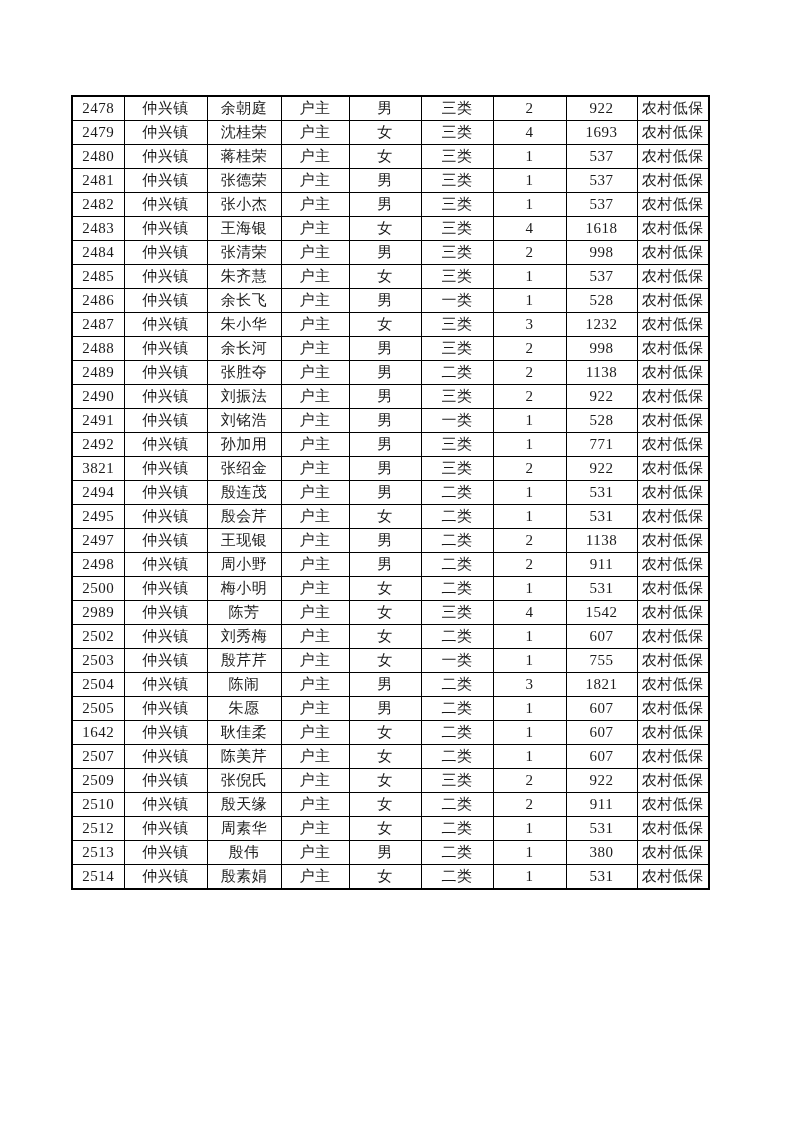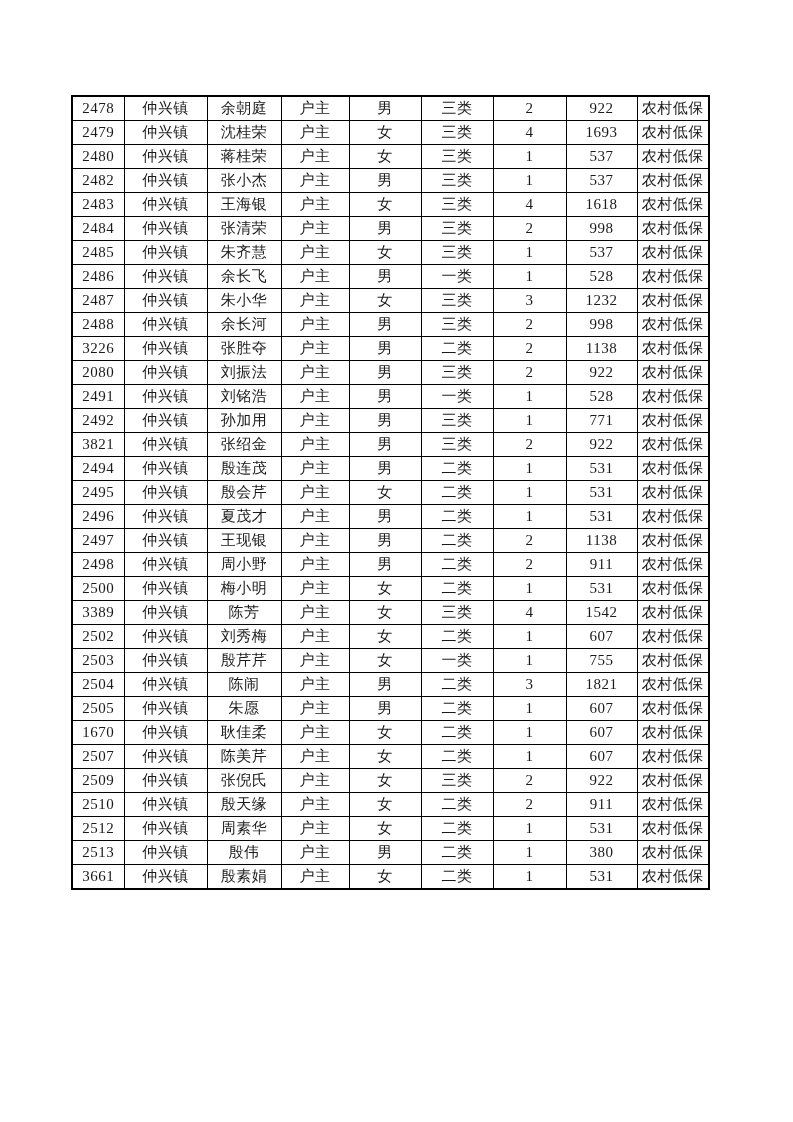--- a/index.html
+++ b/index.html
@@ -98,20 +98,31 @@
           <td>仲兴镇</td>
           <td>蒋桂荣</td>
           <td>户主</td>
           <td>女</td>
           <td>三类</td>
           <td>1</td>
           <td>537</td>
           <td>农村低保</td>
         </tr>
         <tr>
+          <td>2481</td>
+          <td>仲兴镇</td>
+          <td>张德荣</td>
+          <td>户主</td>
+          <td>男</td>
+          <td>三类</td>
+          <td>1</td>
+          <td>537</td>
+          <td>农村低保</td>
+        </tr>
+        <tr>
           <td>2482</td>
           <td>仲兴镇</td>
           <td>张小杰</td>
           <td>户主</td>
           <td>男</td>
           <td>三类</td>
           <td>1</td>
           <td>537</td>
           <td>农村低保</td>
         </tr>
@@ -175,32 +186,32 @@
           <td>仲兴镇</td>
           <td>余长河</td>
           <td>户主</td>
           <td>男</td>
           <td>三类</td>
           <td>2</td>
           <td>998</td>
           <td>农村低保</td>
         </tr>
         <tr>
-          <td>3226</td>
+          <td>2489</td>
           <td>仲兴镇</td>
           <td>张胜夺</td>
           <td>户主</td>
           <td>男</td>
           <td>二类</td>
           <td>2</td>
           <td>1138</td>
           <td>农村低保</td>
         </tr>
         <tr>
-          <td>2080</td>
+          <td>2490</td>
           <td>仲兴镇</td>
           <td>刘振法</td>
           <td>户主</td>
           <td>男</td>
           <td>三类</td>
           <td>2</td>
           <td>922</td>
           <td>农村低保</td>
         </tr>
         <tr>
@@ -252,65 +263,54 @@
           <td>仲兴镇</td>
           <td>殷会芹</td>
           <td>户主</td>
           <td>女</td>
           <td>二类</td>
           <td>1</td>
           <td>531</td>
           <td>农村低保</td>
         </tr>
         <tr>
-          <td>2496</td>
-          <td>仲兴镇</td>
-          <td>夏茂才</td>
-          <td>户主</td>
-          <td>男</td>
+          <td>2497</td>
+          <td>仲兴镇</td>
+          <td>王现银</td>
+          <td>户主</td>
+          <td>男</td>
+          <td>二类</td>
+          <td>2</td>
+          <td>1138</td>
+          <td>农村低保</td>
+        </tr>
+        <tr>
+          <td>2498</td>
+          <td>仲兴镇</td>
+          <td>周小野</td>
+          <td>户主</td>
+          <td>男</td>
+          <td>二类</td>
+          <td>2</td>
+          <td>911</td>
+          <td>农村低保</td>
+        </tr>
+        <tr>
+          <td>2500</td>
+          <td>仲兴镇</td>
+          <td>梅小明</td>
+          <td>户主</td>
+          <td>女</td>
           <td>二类</td>
           <td>1</td>
           <td>531</td>
           <td>农村低保</td>
         </tr>
         <tr>
-          <td>2497</td>
-          <td>仲兴镇</td>
-          <td>王现银</td>
-          <td>户主</td>
-          <td>男</td>
-          <td>二类</td>
-          <td>2</td>
-          <td>1138</td>
-          <td>农村低保</td>
-        </tr>
-        <tr>
-          <td>2498</td>
-          <td>仲兴镇</td>
-          <td>周小野</td>
-          <td>户主</td>
-          <td>男</td>
-          <td>二类</td>
-          <td>2</td>
-          <td>911</td>
-          <td>农村低保</td>
-        </tr>
-        <tr>
-          <td>2500</td>
-          <td>仲兴镇</td>
-          <td>梅小明</td>
-          <td>户主</td>
-          <td>女</td>
-          <td>二类</td>
-          <td>1</td>
-          <td>531</td>
-          <td>农村低保</td>
-        </tr>
-        <tr>
-          <td>3389</td>
+          <td>2989</td>
           <td>仲兴镇</td>
           <td>陈芳</td>
           <td>户主</td>
           <td>女</td>
           <td>三类</td>
           <td>4</td>
           <td>1542</td>
           <td>农村低保</td>
         </tr>
         <tr>
@@ -351,21 +351,21 @@
           <td>仲兴镇</td>
           <td>朱愿</td>
           <td>户主</td>
           <td>男</td>
           <td>二类</td>
           <td>1</td>
           <td>607</td>
           <td>农村低保</td>
         </tr>
         <tr>
-          <td>1670</td>
+          <td>1642</td>
           <td>仲兴镇</td>
           <td>耿佳柔</td>
           <td>户主</td>
           <td>女</td>
           <td>二类</td>
           <td>1</td>
           <td>607</td>
           <td>农村低保</td>
         </tr>
         <tr>
@@ -417,21 +417,21 @@
           <td>仲兴镇</td>
           <td>殷伟</td>
           <td>户主</td>
           <td>男</td>
           <td>二类</td>
           <td>1</td>
           <td>380</td>
           <td>农村低保</td>
         </tr>
         <tr>
-          <td>3661</td>
+          <td>2514</td>
           <td>仲兴镇</td>
           <td>殷素娟</td>
           <td>户主</td>
           <td>女</td>
           <td>二类</td>
           <td>1</td>
           <td>531</td>
           <td>农村低保</td>
         </tr>
       </tbody>

